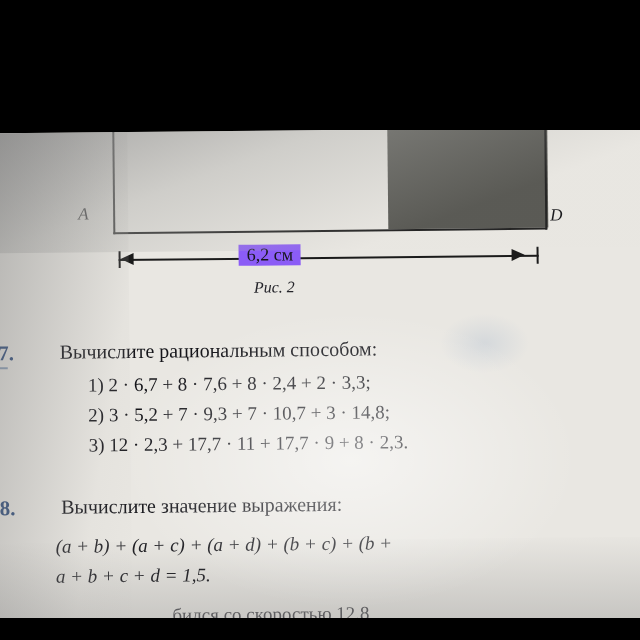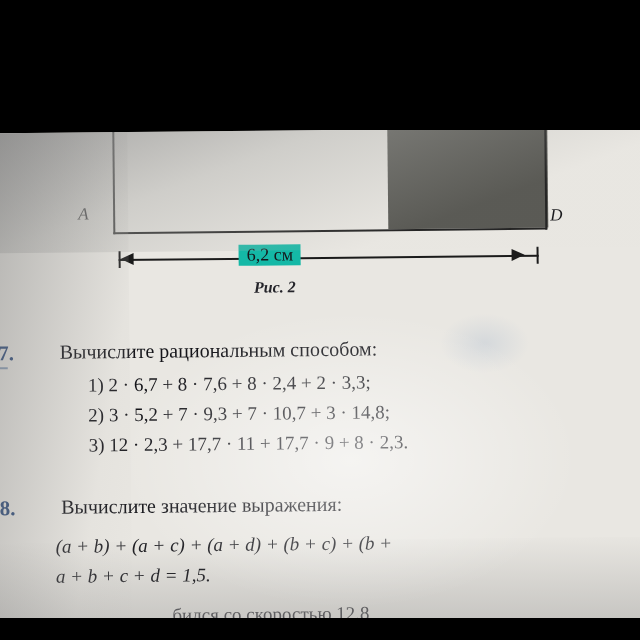--- a/index.html
+++ b/index.html
@@ -140,33 +140,32 @@
     width: 0; height: 0;
     border-top: 6px solid transparent;
     border-bottom: 6px solid transparent;
   }
   .arrow.left  { left: 12px;  border-right: 13px solid #1b1b1b; }
   .arrow.right { left: 403px; border-left: 13px solid #1b1b1b; }
   .dim-text {
     position: absolute;
     left: 130px;
     top: -4px;
-    background: #14b8a6;
+    background: #8b5cf6;
     padding: 0 8px;
     font-size: 18px;
     color: #16161a;
   }
   .fig-caption {
     position: absolute;
     left: 145px;
     top: 148px;
     font-style: italic;
     font-size: 16px;
     color: #24242a;
-    font-weight: bold;
   }
 
   
   .ex {
     position: absolute;
     left: 0;
     width: 700px;
   }
   .ex-num {
     position: absolute;

